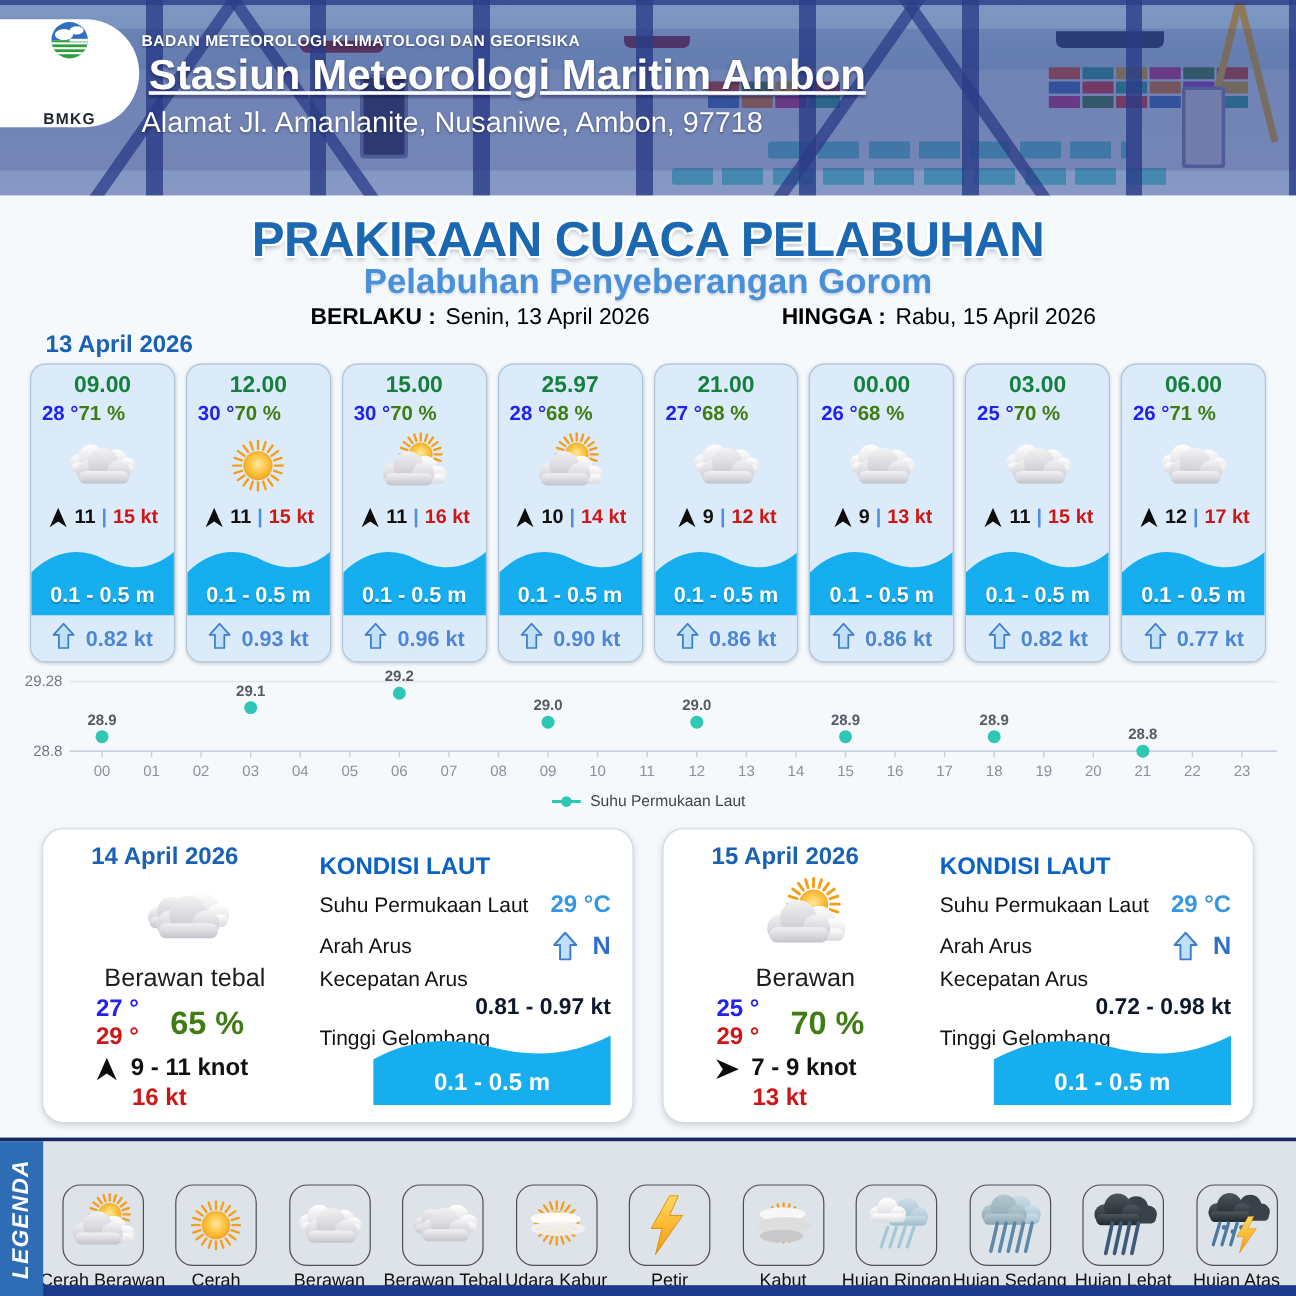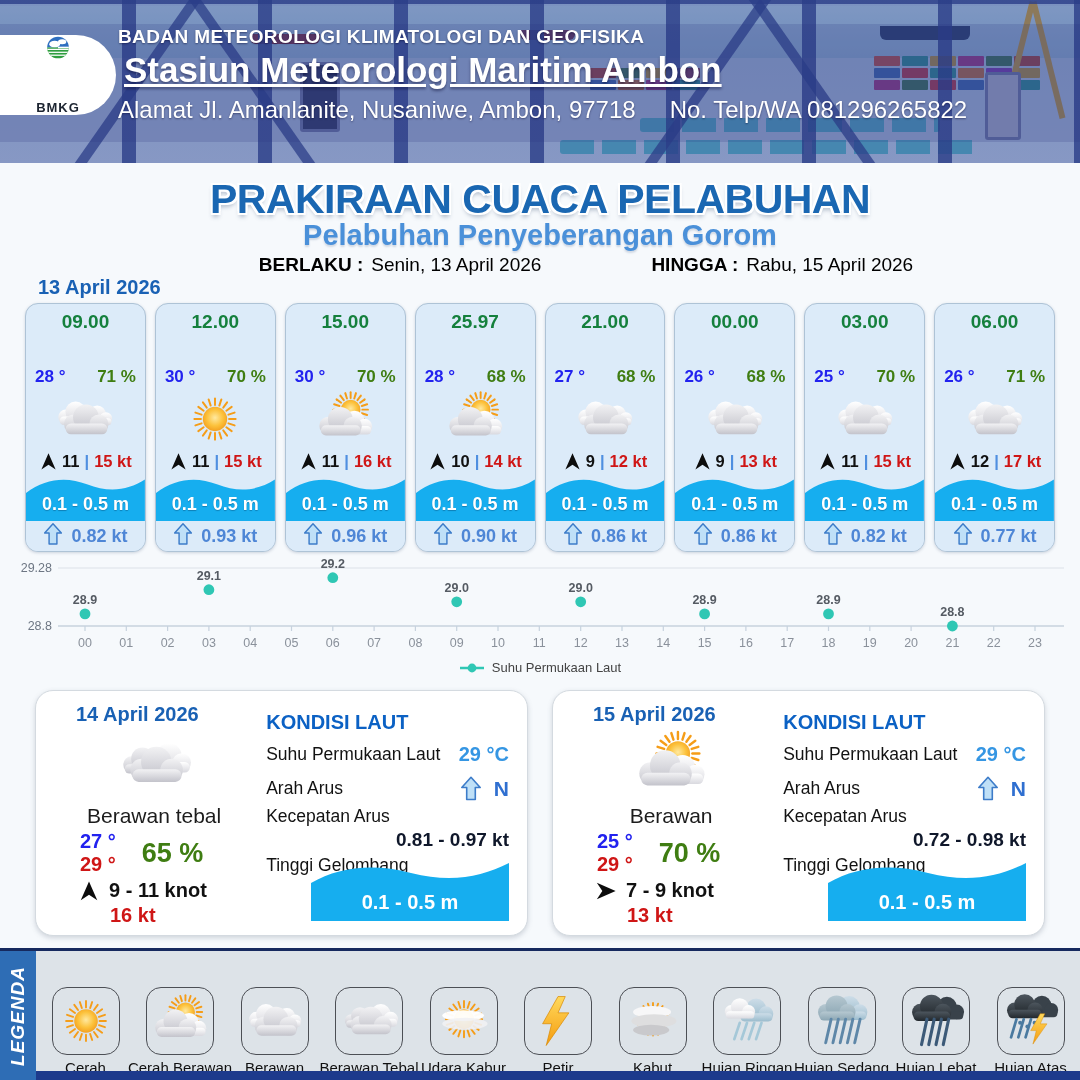--- a/index.html
+++ b/index.html
@@ -17,44 +17,44 @@
      background-image:
        repeating-linear-gradient(90deg, rgba(40,62,130,0) 0 122px, rgba(40,62,130,.80) 122px 136px),
        linear-gradient(180deg, rgba(40,62,130,.8) 0 4px, rgba(40,62,130,0) 4px);}
   .beam{position:absolute;background:rgba(40,62,130,.75);}
   .seats{position:absolute;height:14px;border-radius:3px;
      background:repeating-linear-gradient(90deg,#59c3cb 0 34px,transparent 34px 42px);}
   .kiosk{position:absolute;background:#323a55;border:3px solid #7d88a8;border-radius:3px;}
   .hero .tint{position:absolute;inset:0;background:rgba(47,63,144,.45);}
   .hero .tint2{position:absolute;left:0;top:24px;width:100%;height:118px;background:rgba(38,52,128,.18);}
 
-  .bmkg-pill{position:absolute;left:0;top:35px;width:116px;height:80px;background:#ffffff;
+  .bmkg-pill{position:absolute;left:0;top:16px;width:116px;height:90px;background:#ffffff;
      border-radius:0 54px 54px 0;display:flex;flex-direction:column;align-items:center;justify-content:center;z-index:5;gap:39px;}
   .bmkg-pill .word{font-size:13px;font-weight:bold;color:#1c2430;letter-spacing:1px;margin-top:1px;}
   .hero-text{position:absolute;left:118px;top:26px;z-index:4;color:#fff;}
-  .ht1{font-size:19px;font-weight:bold;letter-spacing:.4px;text-shadow:0 1px 2px rgba(0,0,40,.45);}
+  .ht1{font-size:13px;font-weight:bold;letter-spacing:.4px;text-shadow:0 1px 2px rgba(0,0,40,.45);}
   .ht2{font-size:35px;font-weight:bold;margin-top:2px;margin-left:6px;text-shadow:0 2px 3px rgba(0,0,40,.45);text-decoration:underline;}
   .ht3{font-size:24px;margin-top:6px;display:flex;gap:34px;text-shadow:0 1px 2px rgba(0,0,40,.45);}
 
   
   .main-title{position:absolute;top:176px;width:100%;text-align:center;font-size:41px;font-weight:800;
      letter-spacing:-.5px;color:#1a67b2;
      text-shadow:-2px -2px 0 #fff,2px -2px 0 #fff,-2px 2px 0 #fff,2px 2px 0 #fff,0 4px 4px rgba(90,110,140,.45);}
   .subtitle{position:absolute;top:219px;width:100%;text-align:center;font-size:29px;font-weight:bold;color:#4a90d9;
      text-shadow:0 2px 2px rgba(120,140,170,.3);}
   .validity{position:absolute;top:254px;width:100%;display:flex;justify-content:center;gap:110px;font-size:19px;color:#000;padding-left:46px;}
   .validity b{font-weight:bold;margin-right:8px;}
 
   
   .fdate{position:absolute;top:276px;left:38px;font-size:20px;font-weight:bold;color:#1961b4;}
   .cards{position:absolute;top:303px;left:25px;right:25px;display:grid;grid-template-columns:repeat(8,1fr);gap:9px;}
   .fcard{position:relative;height:247px;background:#dcebf9;border:1.5px solid #aec3d6;border-radius:13px;
      overflow:hidden;display:flex;flex-direction:column;box-shadow:0 1px 3px rgba(80,100,130,.25);}
   .fc-time{text-align:center;font-size:19px;font-weight:bold;color:#15803d;margin-top:7px;}
-  .fc-th{display:flex;justify-content:space-between;padding:2px 9px 0 9px;font-size:17px;font-weight:bold;margin-top:32px;}
+  .fc-th{display:flex;padding:2px 9px 0 9px;font-size:17px;font-weight:bold;}
   .fc-temp{color:#2222ef;}
   .fc-hum{color:#3f7d12;}
   .fc-icon{height:62px;margin-top:2px;display:flex;align-items:center;justify-content:center;}
   .fc-icon svg{width:60px;height:60px;}
   .fc-wind{display:flex;align-items:center;justify-content:center;gap:4px;margin-top:3px;font-size:16.5px;font-weight:bold;}
   .fc-arrow svg{width:19px;height:19px;display:block;}
   .fc-ws{color:#111;}
   .fc-div{color:#4f8fe0;font-weight:bold;padding:0 1px;}
   .fc-gust{color:#cf1616;}
   .fc-wave{position:relative;margin-top:auto;height:64px;}
@@ -224,21 +224,20 @@
           <rect x="30" y="28" width="30" height="4" fill="#ffffff"></rect>
         </g>
       </svg>
       <span class="word">BMKG</span>
     </div>
     <div class="hero-text">
       <div class="ht1">BADAN METEOROLOGI KLIMATOLOGI DAN GEOFISIKA</div>
       <div class="ht2">Stasiun Meteorologi Maritim Ambon</div>
       <div class="ht3">
         <span>Alamat Jl. Amanlanite, Nusaniwe, Ambon, 97718</span>
-        <span>No. Telp/WA  081296265822</span>
       </div>
     </div>
   </header>
 
   <div class="main-title">PRAKIRAAN CUACA PELABUHAN</div>
   <div class="subtitle">Pelabuhan Penyeberangan Gorom</div>
   <div class="validity">
     <span><b>BERLAKU :</b><span>Senin, 13 April 2026</span></span>
     <span><b>HINGGA :</b><span>Rabu, 15 April 2026</span></span>
   </div>
@@ -938,48 +937,20 @@
   </div>
 
   <footer class="footer">
     <div class="lg-strip">
         <span>LEGENDA</span>
       </div>
     <div class="lg-items" id="lg-items">
   <div class="lg-item">
     <div class="lg-box">
             <svg viewBox="0 0 64 64">
-              <line x1="47.0" y1="32.0" x2="54.0" y2="32.0" stroke="#f59d18" stroke-width="2.1" stroke-linecap="round"></line>
-              <line x1="46.3" y1="36.6" x2="52.9" y2="38.8" stroke="#f59d18" stroke-width="2.1" stroke-linecap="round"></line>
-              <line x1="44.1" y1="40.8" x2="49.8" y2="44.9" stroke="#f59d18" stroke-width="2.1" stroke-linecap="round"></line>
-              <line x1="40.8" y1="44.1" x2="44.9" y2="49.8" stroke="#f59d18" stroke-width="2.1" stroke-linecap="round"></line>
-              <line x1="36.6" y1="46.3" x2="38.8" y2="52.9" stroke="#f59d18" stroke-width="2.1" stroke-linecap="round"></line>
-              <line x1="32.0" y1="47.0" x2="32.0" y2="54.0" stroke="#f59d18" stroke-width="2.1" stroke-linecap="round"></line>
-              <line x1="27.4" y1="46.3" x2="25.2" y2="52.9" stroke="#f59d18" stroke-width="2.1" stroke-linecap="round"></line>
-              <line x1="23.2" y1="44.1" x2="19.1" y2="49.8" stroke="#f59d18" stroke-width="2.1" stroke-linecap="round"></line>
-              <line x1="19.9" y1="40.8" x2="14.2" y2="44.9" stroke="#f59d18" stroke-width="2.1" stroke-linecap="round"></line>
-              <line x1="17.7" y1="36.6" x2="11.1" y2="38.8" stroke="#f59d18" stroke-width="2.1" stroke-linecap="round"></line>
-              <line x1="17.0" y1="32.0" x2="10.0" y2="32.0" stroke="#f59d18" stroke-width="2.1" stroke-linecap="round"></line>
-              <line x1="17.7" y1="27.4" x2="11.1" y2="25.2" stroke="#f59d18" stroke-width="2.1" stroke-linecap="round"></line>
-              <line x1="19.9" y1="23.2" x2="14.2" y2="19.1" stroke="#f59d18" stroke-width="2.1" stroke-linecap="round"></line>
-              <line x1="23.2" y1="19.9" x2="19.1" y2="14.2" stroke="#f59d18" stroke-width="2.1" stroke-linecap="round"></line>
-              <line x1="27.4" y1="17.7" x2="25.2" y2="11.1" stroke="#f59d18" stroke-width="2.1" stroke-linecap="round"></line>
-              <line x1="32.0" y1="17.0" x2="32.0" y2="10.0" stroke="#f59d18" stroke-width="2.1" stroke-linecap="round"></line>
-              <line x1="36.6" y1="17.7" x2="38.8" y2="11.1" stroke="#f59d18" stroke-width="2.1" stroke-linecap="round"></line>
-              <line x1="40.8" y1="19.9" x2="44.9" y2="14.2" stroke="#f59d18" stroke-width="2.1" stroke-linecap="round"></line>
-              <line x1="44.1" y1="23.2" x2="49.8" y2="19.1" stroke="#f59d18" stroke-width="2.1" stroke-linecap="round"></line>
-              <line x1="46.3" y1="27.4" x2="52.9" y2="25.2" stroke="#f59d18" stroke-width="2.1" stroke-linecap="round"></line>
-              <circle cx="32" cy="32" r="13" fill="url(#gsun)"></circle>
-            </svg>
-          </div>
-    <div class="lg-label">Cerah</div>
-  </div>
-  <div class="lg-item">
-    <div class="lg-box">
-            <svg viewBox="0 0 64 64">
               <line x1="50.5" y1="22.0" x2="56.5" y2="22.0" stroke="#f59d18" stroke-width="2.1" stroke-linecap="round"></line>
               <line x1="49.9" y1="25.9" x2="55.6" y2="27.7" stroke="#f59d18" stroke-width="2.1" stroke-linecap="round"></line>
               <line x1="48.1" y1="29.3" x2="53.0" y2="32.9" stroke="#f59d18" stroke-width="2.1" stroke-linecap="round"></line>
               <line x1="45.3" y1="32.1" x2="48.9" y2="37.0" stroke="#f59d18" stroke-width="2.1" stroke-linecap="round"></line>
               <line x1="41.9" y1="33.9" x2="43.7" y2="39.6" stroke="#f59d18" stroke-width="2.1" stroke-linecap="round"></line>
               <line x1="38.0" y1="34.5" x2="38.0" y2="40.5" stroke="#f59d18" stroke-width="2.1" stroke-linecap="round"></line>
               <line x1="34.1" y1="33.9" x2="32.3" y2="39.6" stroke="#f59d18" stroke-width="2.1" stroke-linecap="round"></line>
               <line x1="30.7" y1="32.1" x2="27.1" y2="37.0" stroke="#f59d18" stroke-width="2.1" stroke-linecap="round"></line>
               <line x1="27.9" y1="29.3" x2="23.0" y2="32.9" stroke="#f59d18" stroke-width="2.1" stroke-linecap="round"></line>
               <line x1="26.1" y1="25.9" x2="20.4" y2="27.7" stroke="#f59d18" stroke-width="2.1" stroke-linecap="round"></line>
@@ -1002,20 +973,48 @@
               </g>
               <g transform="translate(27,37) scale(1.15)">
                 <circle cx="-11" cy="2" r="8.5" fill="url(#gcg)"></circle>
                 <circle cx="0" cy="-4" r="11.5" fill="url(#gcg)"></circle>
                 <circle cx="11.5" cy="2" r="8.5" fill="url(#gcg)"></circle>
                 <rect x="-18" y="1.5" width="37" height="9.5" rx="4.7" fill="url(#gcg)"></rect>
               </g>
             </svg>
           </div>
     <div class="lg-label">Cerah Berawan</div>
+  </div>
+  <div class="lg-item">
+    <div class="lg-box">
+            <svg viewBox="0 0 64 64">
+              <line x1="47.0" y1="32.0" x2="54.0" y2="32.0" stroke="#f59d18" stroke-width="2.1" stroke-linecap="round"></line>
+              <line x1="46.3" y1="36.6" x2="52.9" y2="38.8" stroke="#f59d18" stroke-width="2.1" stroke-linecap="round"></line>
+              <line x1="44.1" y1="40.8" x2="49.8" y2="44.9" stroke="#f59d18" stroke-width="2.1" stroke-linecap="round"></line>
+              <line x1="40.8" y1="44.1" x2="44.9" y2="49.8" stroke="#f59d18" stroke-width="2.1" stroke-linecap="round"></line>
+              <line x1="36.6" y1="46.3" x2="38.8" y2="52.9" stroke="#f59d18" stroke-width="2.1" stroke-linecap="round"></line>
+              <line x1="32.0" y1="47.0" x2="32.0" y2="54.0" stroke="#f59d18" stroke-width="2.1" stroke-linecap="round"></line>
+              <line x1="27.4" y1="46.3" x2="25.2" y2="52.9" stroke="#f59d18" stroke-width="2.1" stroke-linecap="round"></line>
+              <line x1="23.2" y1="44.1" x2="19.1" y2="49.8" stroke="#f59d18" stroke-width="2.1" stroke-linecap="round"></line>
+              <line x1="19.9" y1="40.8" x2="14.2" y2="44.9" stroke="#f59d18" stroke-width="2.1" stroke-linecap="round"></line>
+              <line x1="17.7" y1="36.6" x2="11.1" y2="38.8" stroke="#f59d18" stroke-width="2.1" stroke-linecap="round"></line>
+              <line x1="17.0" y1="32.0" x2="10.0" y2="32.0" stroke="#f59d18" stroke-width="2.1" stroke-linecap="round"></line>
+              <line x1="17.7" y1="27.4" x2="11.1" y2="25.2" stroke="#f59d18" stroke-width="2.1" stroke-linecap="round"></line>
+              <line x1="19.9" y1="23.2" x2="14.2" y2="19.1" stroke="#f59d18" stroke-width="2.1" stroke-linecap="round"></line>
+              <line x1="23.2" y1="19.9" x2="19.1" y2="14.2" stroke="#f59d18" stroke-width="2.1" stroke-linecap="round"></line>
+              <line x1="27.4" y1="17.7" x2="25.2" y2="11.1" stroke="#f59d18" stroke-width="2.1" stroke-linecap="round"></line>
+              <line x1="32.0" y1="17.0" x2="32.0" y2="10.0" stroke="#f59d18" stroke-width="2.1" stroke-linecap="round"></line>
+              <line x1="36.6" y1="17.7" x2="38.8" y2="11.1" stroke="#f59d18" stroke-width="2.1" stroke-linecap="round"></line>
+              <line x1="40.8" y1="19.9" x2="44.9" y2="14.2" stroke="#f59d18" stroke-width="2.1" stroke-linecap="round"></line>
+              <line x1="44.1" y1="23.2" x2="49.8" y2="19.1" stroke="#f59d18" stroke-width="2.1" stroke-linecap="round"></line>
+              <line x1="46.3" y1="27.4" x2="52.9" y2="25.2" stroke="#f59d18" stroke-width="2.1" stroke-linecap="round"></line>
+              <circle cx="32" cy="32" r="13" fill="url(#gsun)"></circle>
+            </svg>
+          </div>
+    <div class="lg-label">Cerah</div>
   </div>
   <div class="lg-item">
     <div class="lg-box">
             <svg viewBox="0 0 64 64">
               <g transform="translate(22,28) scale(0.95)">
                 <circle cx="-11" cy="2" r="8.5" fill="url(#gcw)"></circle>
                 <circle cx="0" cy="-4" r="11.5" fill="url(#gcw)"></circle>
                 <circle cx="11.5" cy="2" r="8.5" fill="url(#gcw)"></circle>
                 <rect x="-18" y="1.5" width="37" height="9.5" rx="4.7" fill="url(#gcw)"></rect>
               </g>

